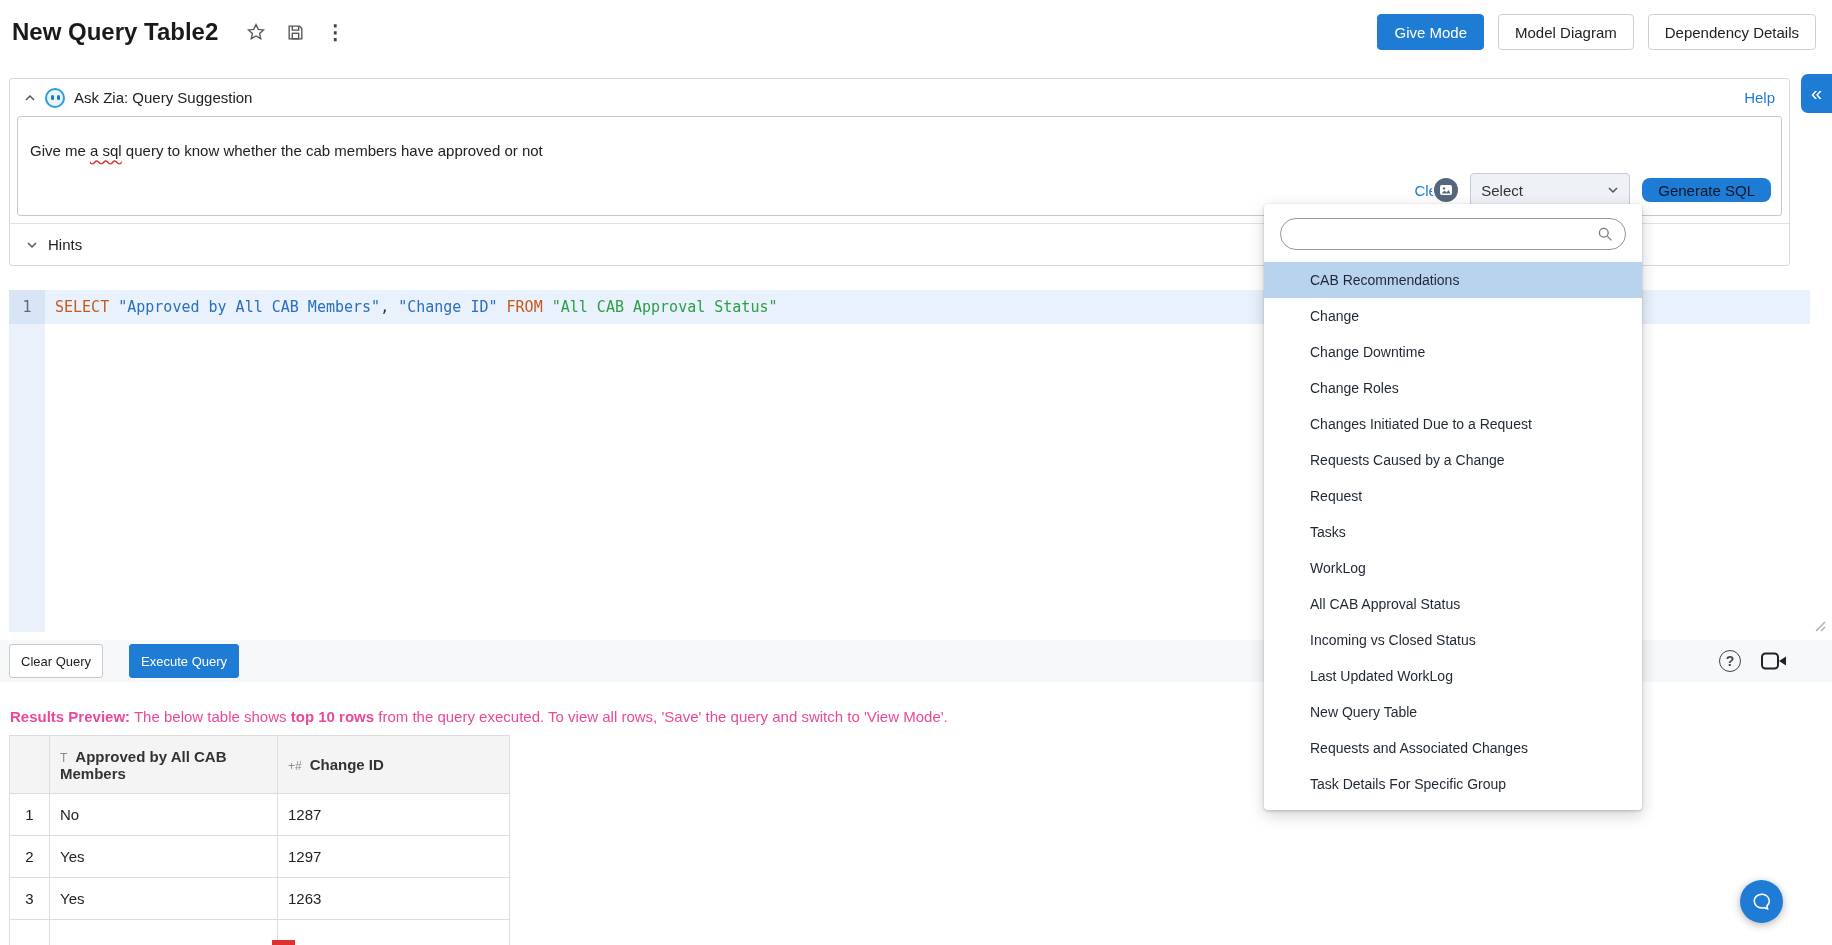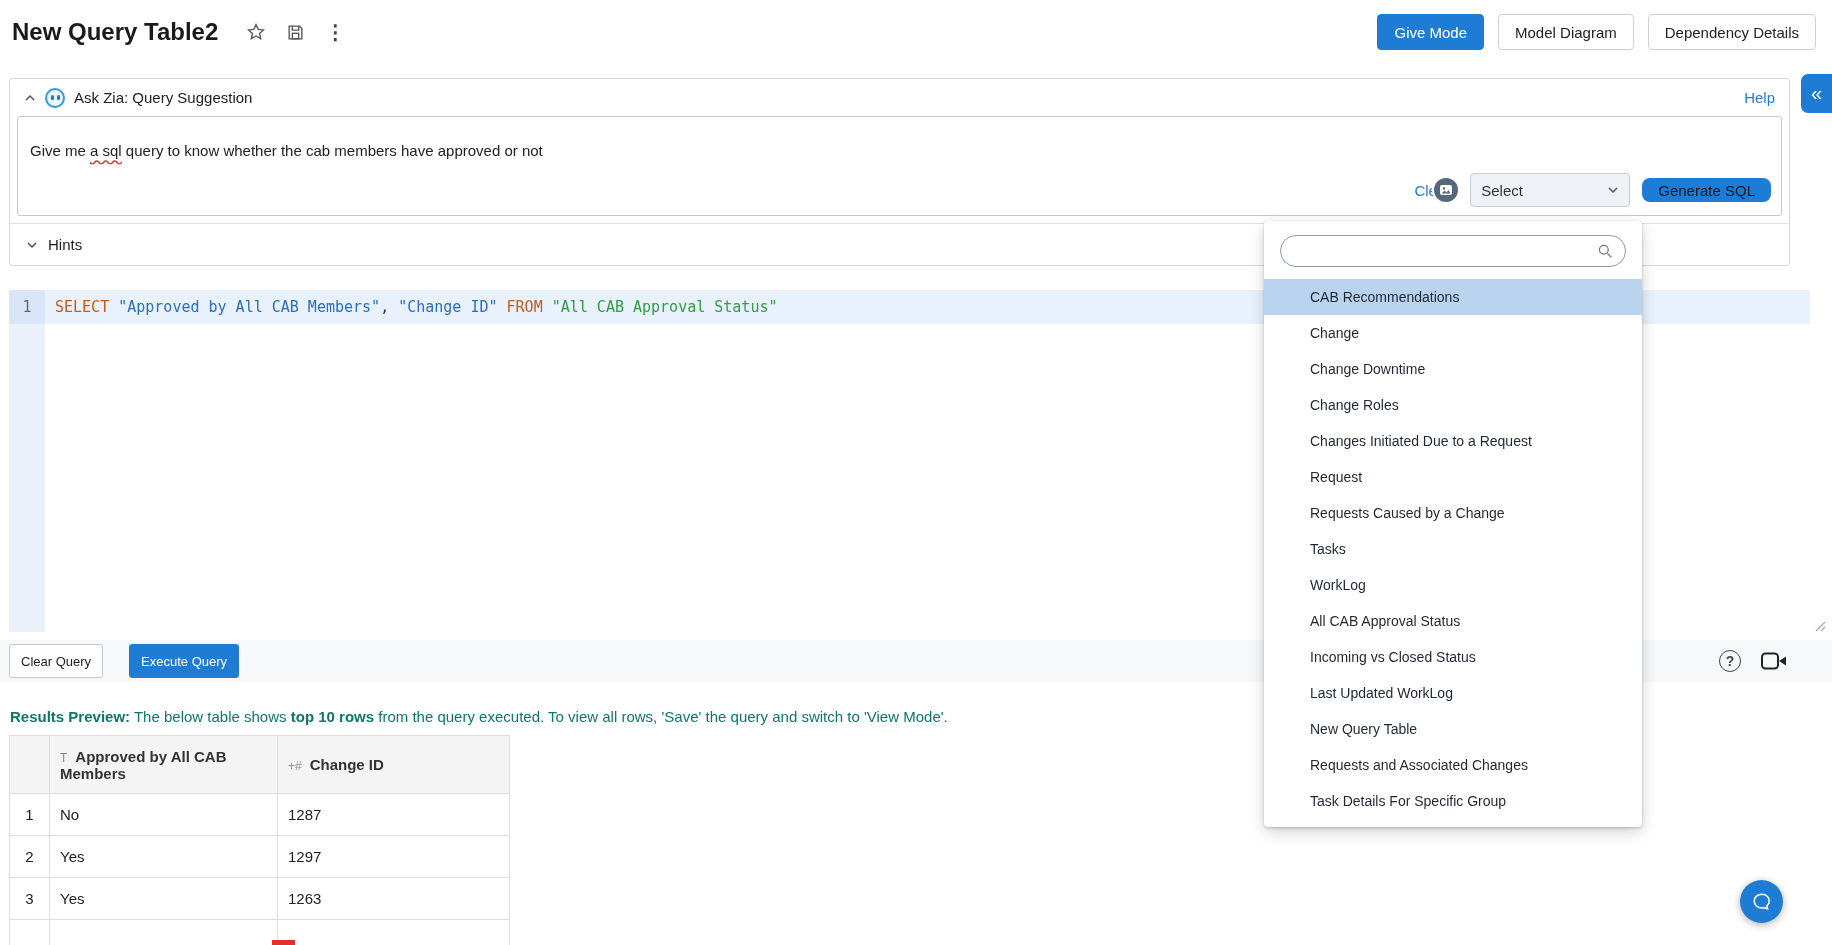--- a/index.html
+++ b/index.html
@@ -54,35 +54,35 @@
 
   
   .action-strip{margin-top:8px; height:42px; background:#f7f8f9; display:flex; align-items:center; padding:0 45px 0 9px;}
   .btn-small{height:34px; border-radius:3px; font-size:13px; padding:0 11px; display:flex; align-items:center; cursor:pointer;}
   .clear-query{background:#fff; border:1px solid #c9c9c9; color:#222;}
   .execute-query{background:var(--accent); border:1px solid var(--accent); color:#fff; margin-left:26px;}
   .strip-icons{margin-left:auto; display:flex; align-items:center; gap:20px;}
   .help-circle{width:22px; height:22px; border-radius:50%; border:1.6px solid #444; color:#444; font-size:14px; font-weight:bold; display:flex; align-items:center; justify-content:center; cursor:pointer;}
 
   
-  .results-intro{margin:26px 0 0 10px; font-size:15px; color:#0f766e;}
+  .results-intro{margin:26px 0 0 10px; font-size:15px; color:#ec4899;}
   .results-intro b{font-weight:bold;}
   .results-table{margin:10px 0 0 9px; border-collapse:collapse; font-size:15px;}
   .results-table th,.results-table td{border:1px solid #ddd; padding:0 10px;}
   .results-table thead th{background:#f4f4f4; text-align:left; font-weight:bold; color:#333; height:58px; vertical-align:middle;}
   .results-table th.rownum-h{width:40px;}
   .results-table th.col-1{width:228px;}
   .results-table th.col-2{width:232px;}
   .results-table td{height:42px;}
   .results-table td.rownum{text-align:center; color:#222; width:40px;}
   .type-icon{color:#8a8a8a; font-size:12px; font-weight:normal; margin-right:8px;}
   .th-label{display:inline;}
 
   
-  .dropdown-panel{position:absolute; left:1264px; top:221px; width:378px; background:#fff; border-radius:4px; z-index:50;
+  .dropdown-panel{position:absolute; left:1264px; top:204px; width:378px; background:#fff; border-radius:4px; z-index:50;
     box-shadow:0 1px 3px rgba(0,0,0,.2),0 5px 16px rgba(0,0,0,.18); padding:12px 0 8px;}
   .dd-search{margin:2px 16px 12px; height:32px; border:1px solid #8d99a6; border-radius:16px; display:flex; align-items:center; padding:0 12px; background:#fff;}
   .dd-search input{flex:1; border:none; outline:none; font-size:14px; font-family:"Liberation Sans",sans-serif; background:transparent;}
   .dd-list{display:flex; flex-direction:column;}
   .dd-item{height:36px; display:flex; align-items:center; padding-left:46px; font-size:14px; color:#1f2733; cursor:pointer;}
   .dd-item.selected{background:var(--selected-item-bg);}
 
   
   .collapse-btn{position:absolute; right:0; top:74px; width:31px; height:39px; background:var(--accent); border-radius:7px 0 0 7px; color:#fff; font-size:20px; display:flex; align-items:center; justify-content:center; cursor:pointer; z-index:40;}
   .chat-fab{position:absolute; left:1740px; top:880px; width:43px; height:43px; border-radius:50%; background:var(--accent); box-shadow:0 2px 8px rgba(0,0,0,.3); display:flex; align-items:center; justify-content:center; cursor:pointer; z-index:40;}
@@ -240,22 +240,22 @@
           <path d="M13 13l5 5"></path>
         </svg>
     </span>
   </div>
   <div class="dd-list">
   <div class="dd-item selected">CAB Recommendations</div>
       <div class="dd-item">Change</div>
       <div class="dd-item">Change Downtime</div>
       <div class="dd-item">Change Roles</div>
       <div class="dd-item">Changes Initiated Due to a Request</div>
+      <div class="dd-item">Requests Caused by a Change</div>
       <div class="dd-item">Request</div>
-      <div class="dd-item">Requests Caused by a Change</div>
       <div class="dd-item">Tasks</div>
       <div class="dd-item">WorkLog</div>
       <div class="dd-item">All CAB Approval Status</div>
       <div class="dd-item">Incoming vs Closed Status</div>
       <div class="dd-item">Last Updated WorkLog</div>
       <div class="dd-item">New Query Table</div>
       <div class="dd-item">Requests and Associated Changes</div>
       <div class="dd-item">Task Details For Specific Group</div>
     </div>
 </div>

